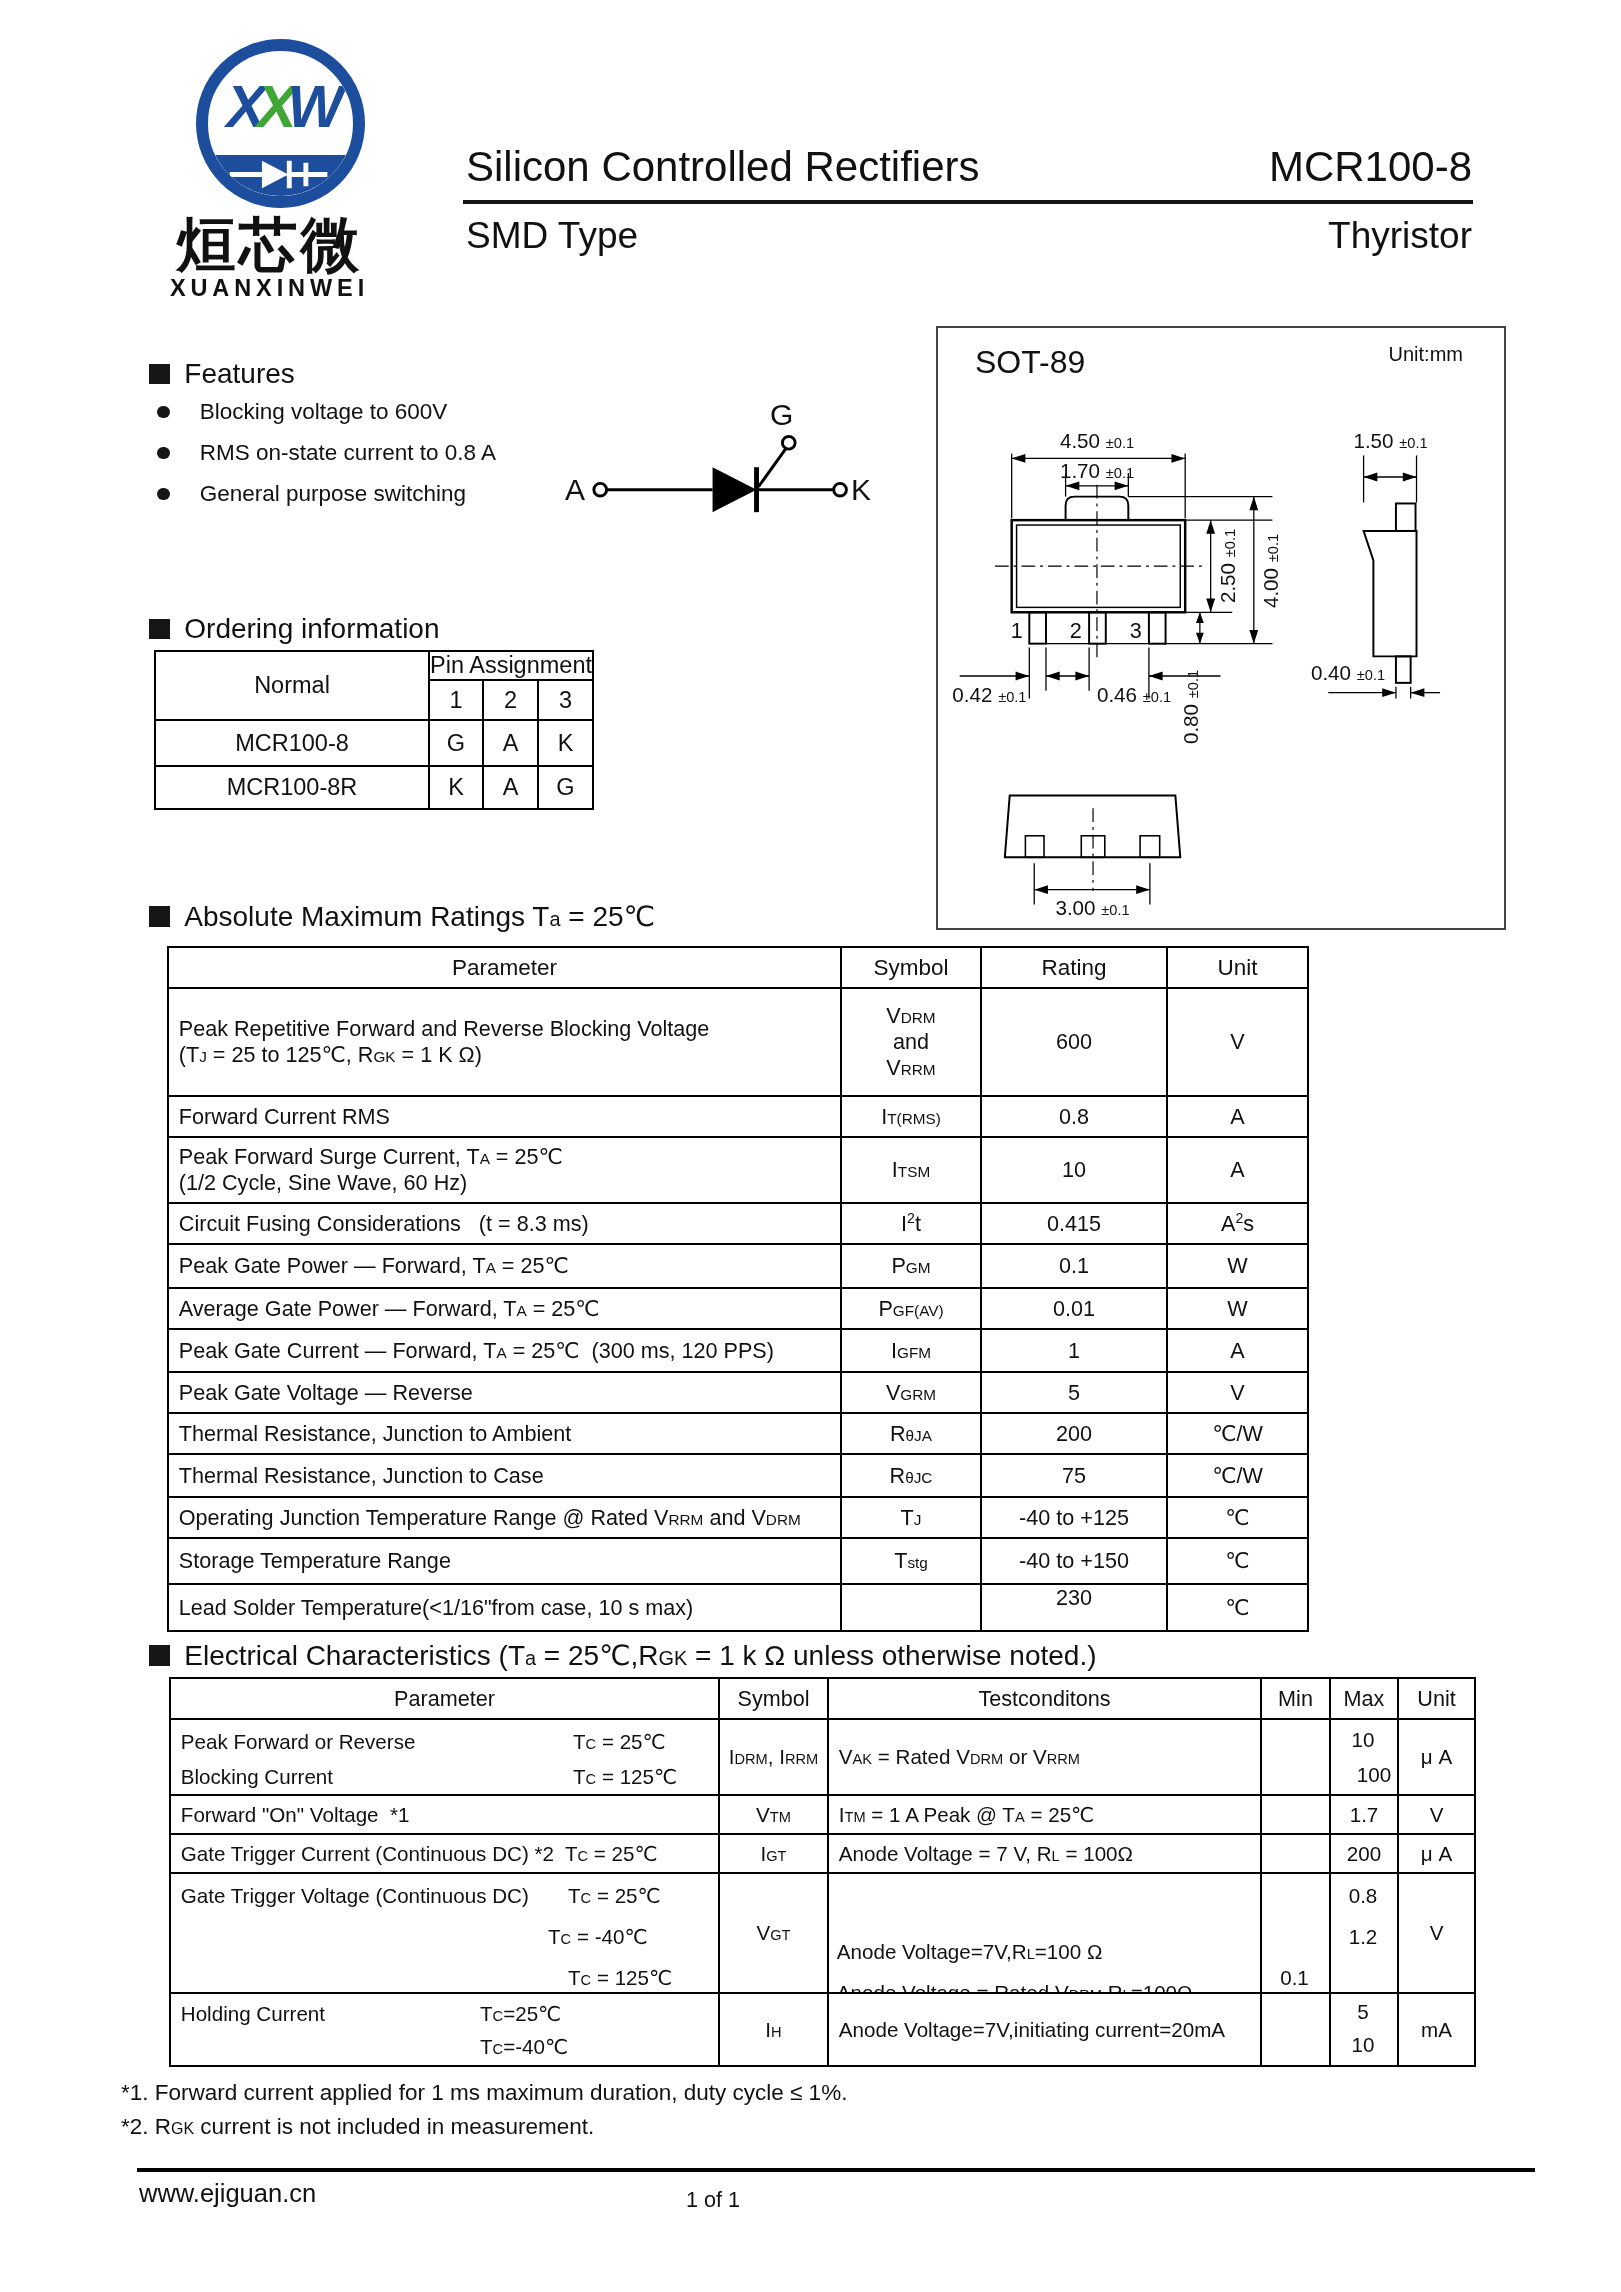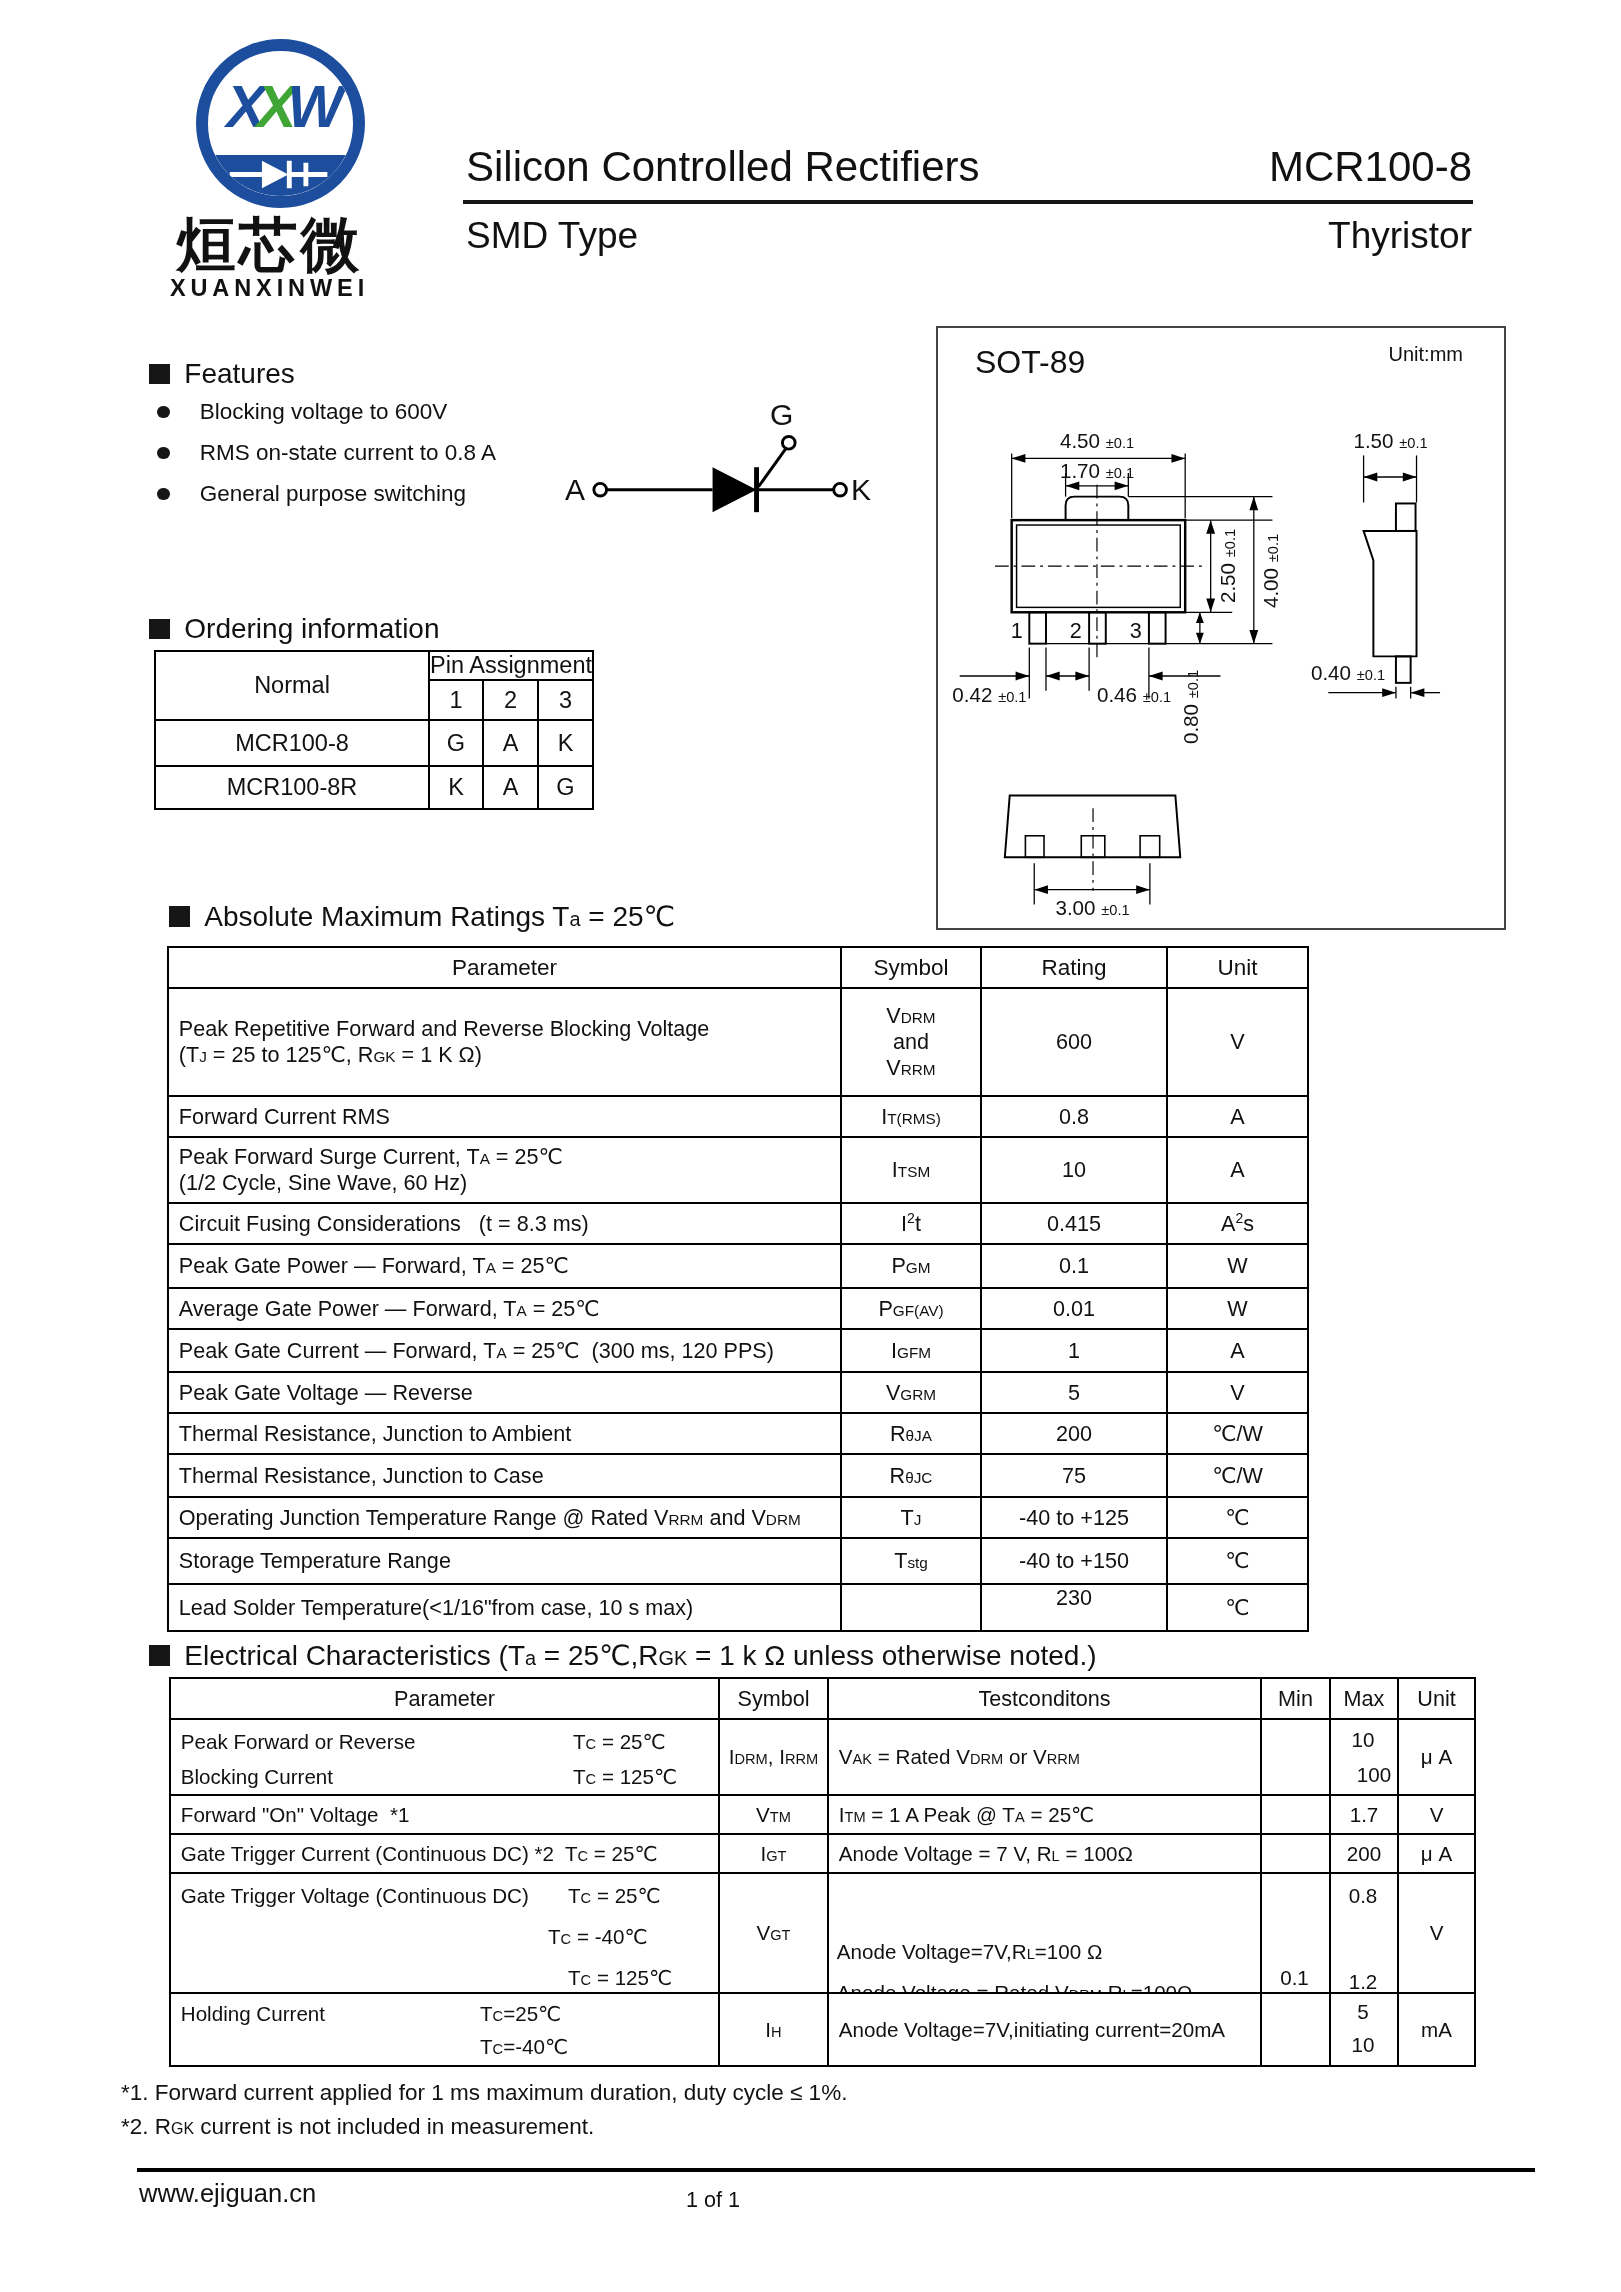--- a/index.html
+++ b/index.html
@@ -259,21 +259,21 @@
       <tr>
         <td style="height:41px;"><span>MCR100-8R</span></td>
         <td><span>K</span></td>
         <td><span>A</span></td>
         <td><span>G</span></td>
       </tr>
     </tbody>
       </table>
   </div>
 
-  <div class="sec-head" style="left:149px;top:900px;margin-left:20px;">
+  <div class="sec-head" style="left:149px;top:900px;">
     <span class="sq"></span>
     <span>Absolute Maximum Ratings T<span class="sm">a</span> = 25℃</span>
   </div>
   <div class="dtable" style="left:167px;top:946px;">
     <table style="width:1141px;">
       <colgroup>
           <col style="width:673px;">
           <col style="width:140px;">
           <col style="width:186px;">
           <col style="width:141px;">
@@ -457,21 +457,21 @@
           </div>
         </td>
         <td>
           <div class="cellrel" style="height:118px;">
             <span class="cabs" style="left:0;width:65px;text-align:center;top:92px;">0.1</span>
           </div>
         </td>
         <td>
           <div class="cellrel" style="height:118px;">
             <span class="cabs" style="left:0;width:64px;text-align:center;top:9.8px;">0.8</span>
-            <span class="cabs" style="left:0;width:64px;text-align:center;top:51px;margin-top:45px;">1.2</span>
+            <span class="cabs" style="left:0;width:64px;text-align:center;top:51px;">1.2</span>
           </div>
         </td>
         <td><span>V</span></td>
       </tr>
 
       <tr>
         <td>
           <div class="cellrel" style="height:71px;">
             <span class="cabs" style="left:9.8px;top:7.8px;">Holding Current</span>
             <span class="cabs" style="left:309px;top:7.8px;">T<span class="sm">C</span>=25℃</span>

